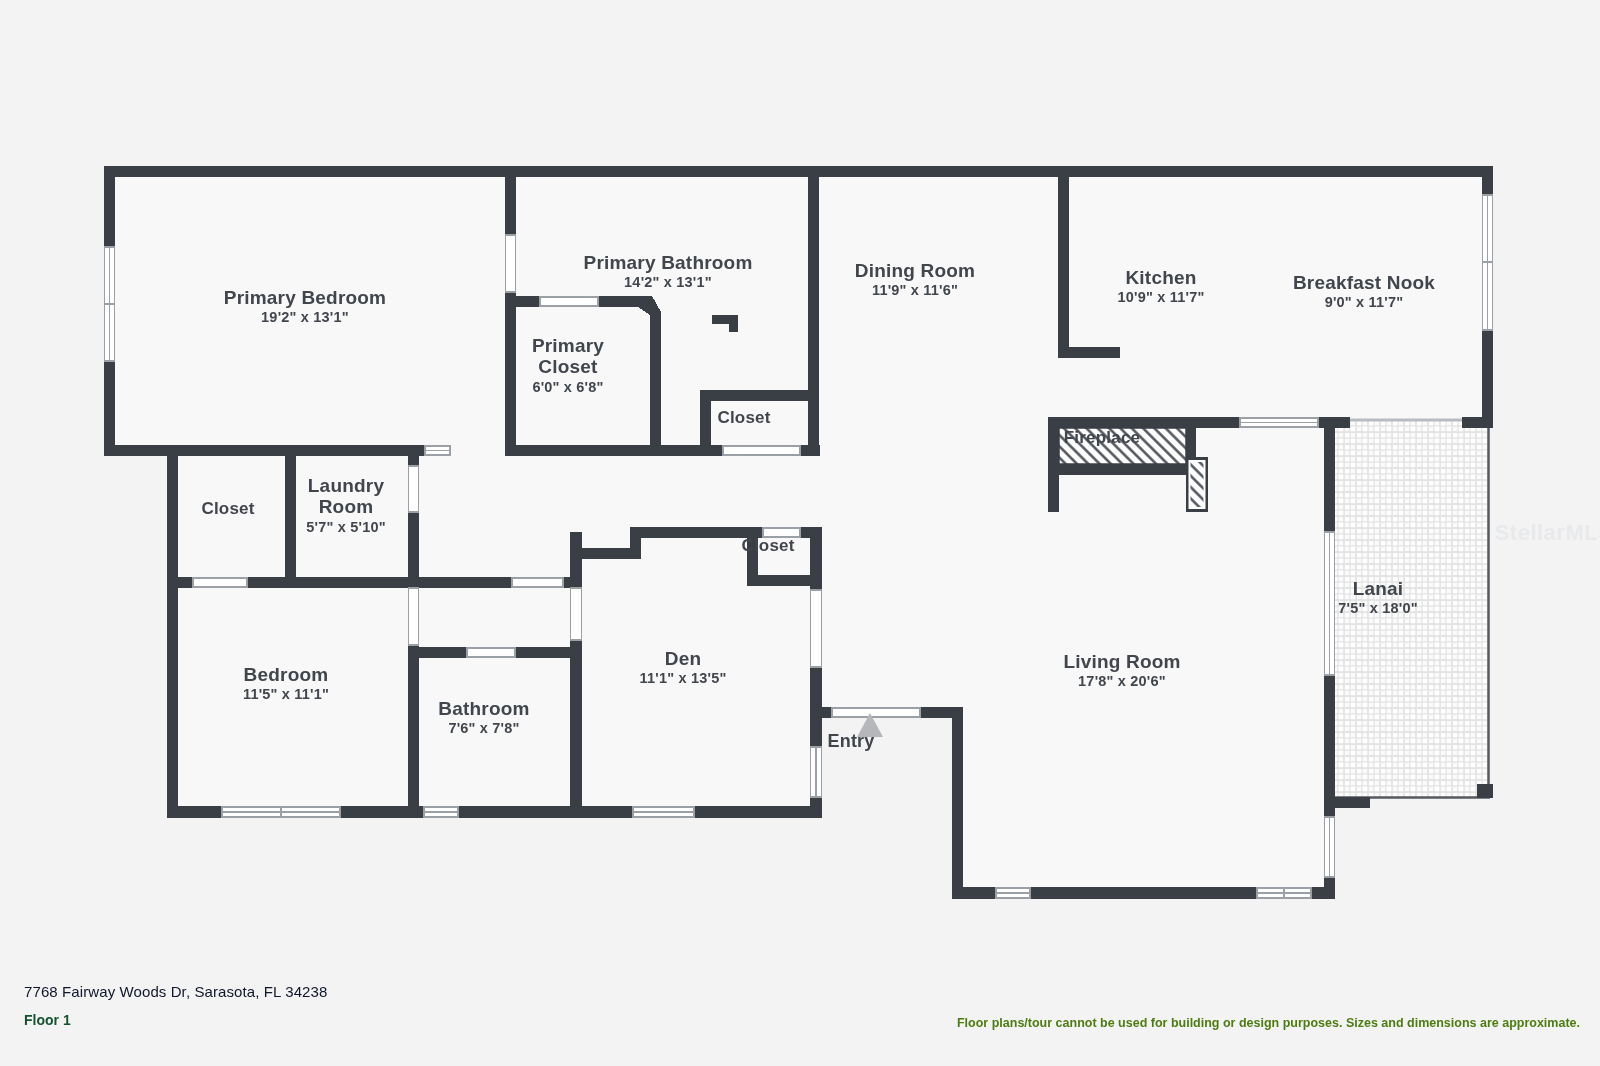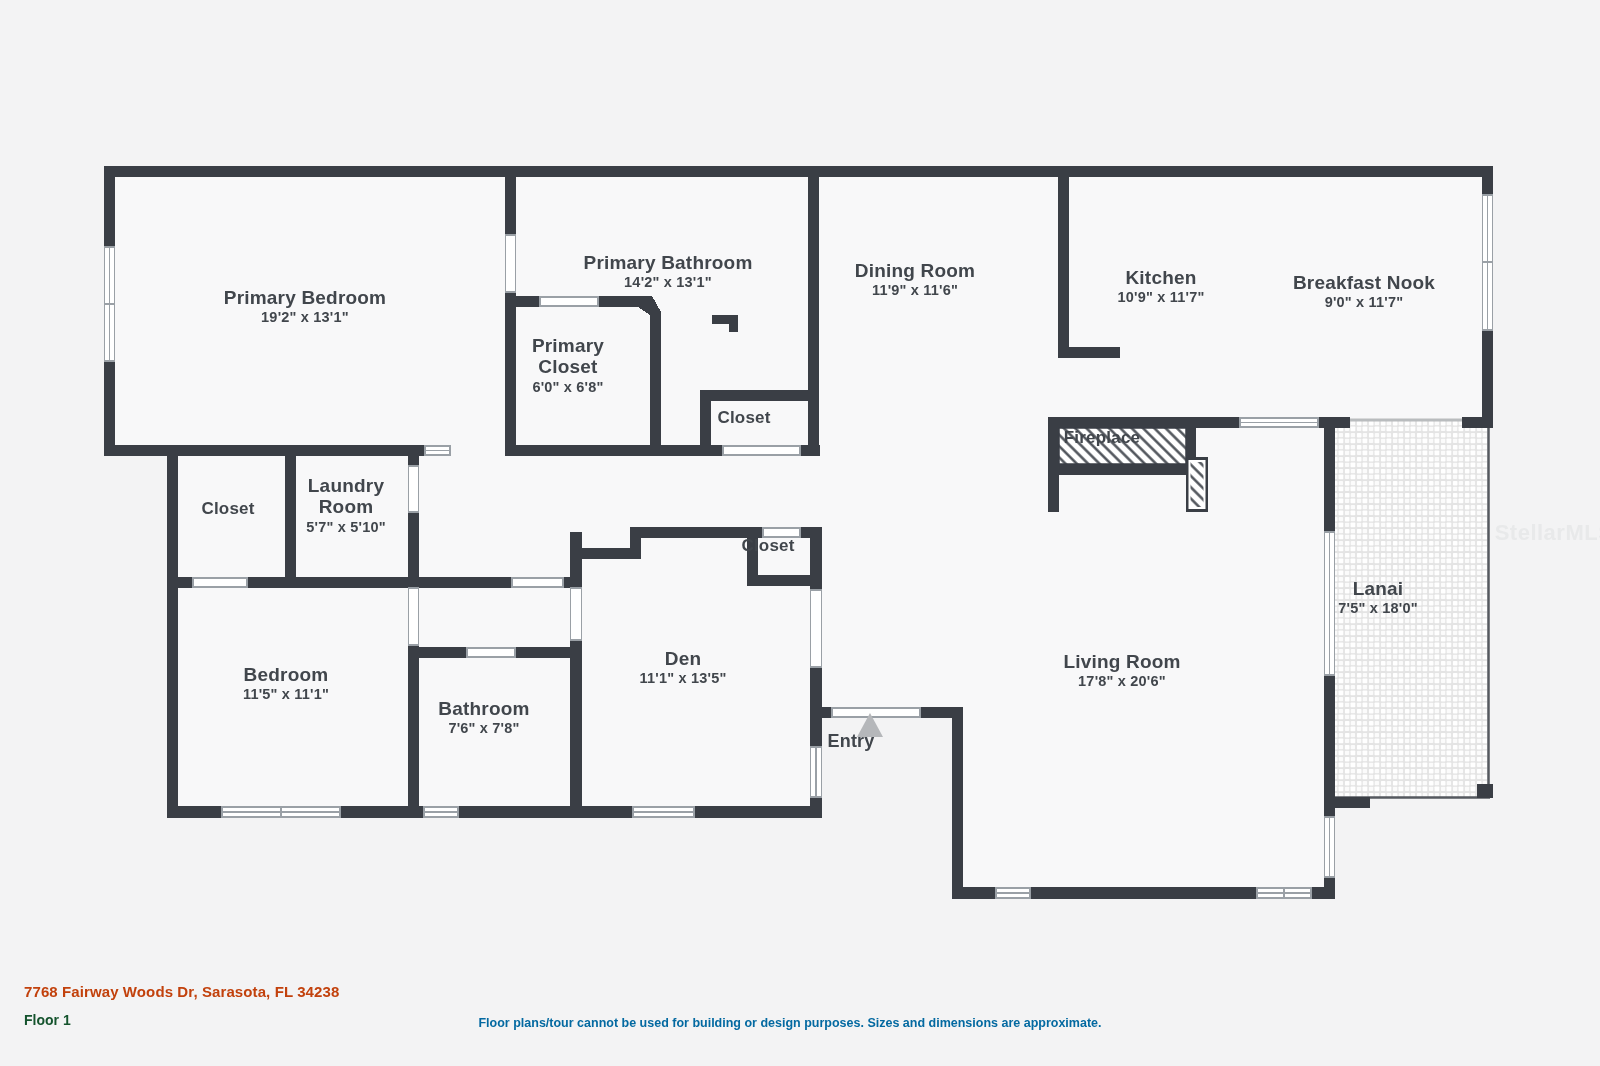--- a/index.html
+++ b/index.html
@@ -6,29 +6,29 @@
   .stage{
     position:relative;
     width:1600px;height:1066px;
     background:#f3f3f4;
     font-family:"Liberation Sans", sans-serif;
     overflow:hidden;
   }
   .plan-svg{position:absolute;left:0;top:0;}
   .footer-address{
     position:absolute;left:24px;top:983px;
-    font-size:15px;font-weight:700;color:#c2410c;letter-spacing:.1px;
+    font-size:15px;font-weight:400;color:#0f172a;letter-spacing:.1px;
   }
   .footer-floor{
     position:absolute;left:24px;top:1012px;
     font-size:14px;font-weight:700;color:#14532d;
   }
   .footer-disclaimer{
     position:absolute;left:0;top:1016px;width:1580px;
-    text-align:center;font-size:12.5px;font-weight:700;color:#0369a1;
+    text-align:right;font-size:12.5px;font-weight:700;color:#4d7c0f;
   }
   text{font-family:"Liberation Sans", sans-serif;}
 </style>
 </head>
 <body>
 
 <div class="stage">
 
   <svg class="plan-svg" width="1600" height="1066" viewBox="0 0 1600 1066">
     <defs>

